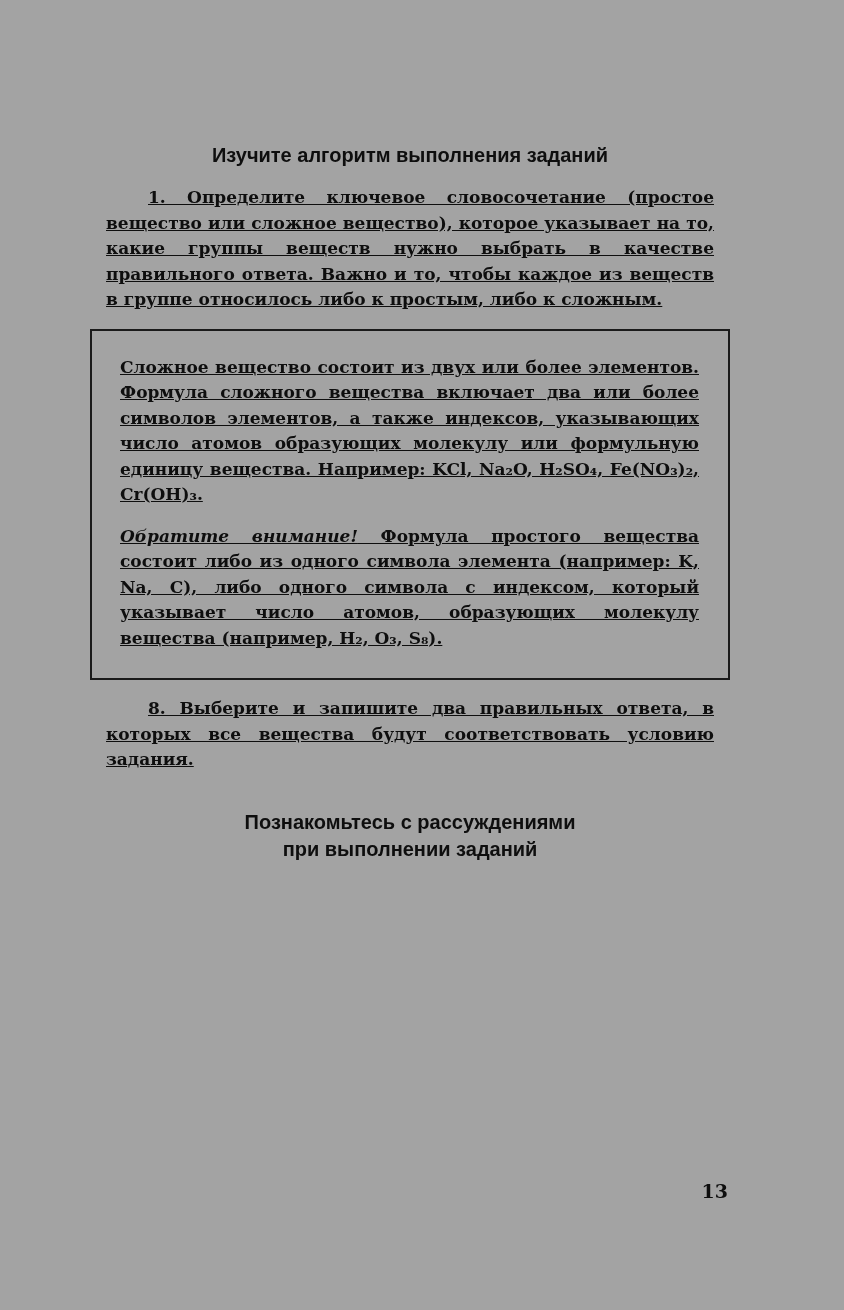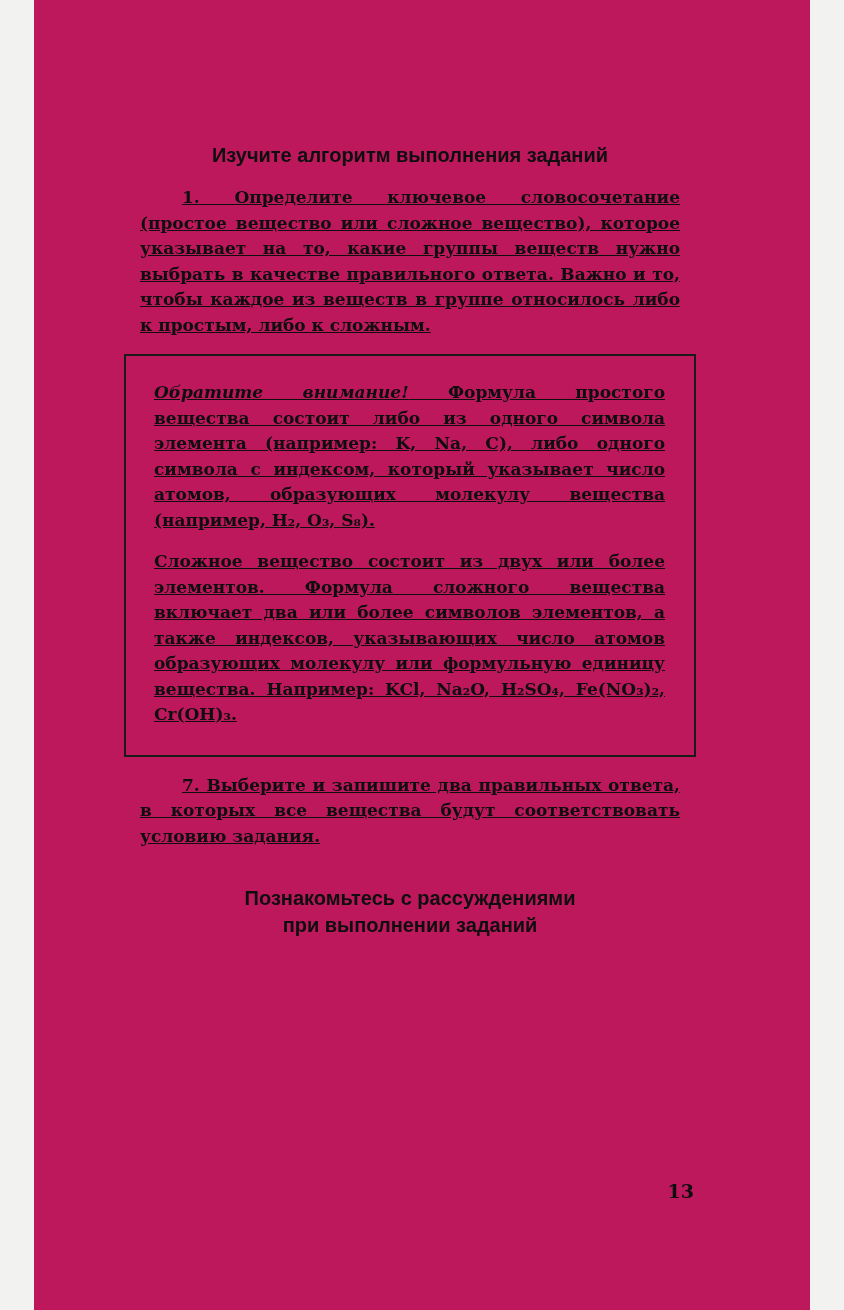--- a/index.html
+++ b/index.html
@@ -1,22 +1,22 @@
 <!DOCTYPE html>
 <html><head>
 <meta charset="utf-8">
 <style>
   * { box-sizing: border-box; }
   html, body { margin: 0; padding: 0; background: #f2f2f0; }
   .page {
     position: relative;
-    width: 776px;
+    width: 844px;
     height: 1310px;
     margin: 0 auto;
-    background: #be185d;
+    background: #a3a3a3;
     padding: 142px 114px 0 90px;
     font-family: "DejaVu Serif", serif;
     color: #0e0e0e;
     overflow: hidden;
   }
   .heading-sans {
     font-family: "Liberation Sans", sans-serif;
     font-size: 20px;
     font-weight: 700;
     text-align: center;
@@ -59,25 +59,25 @@
 <body>
 
 <div class="page">
 
   <h1 class="heading-sans">Изучите алгоритм выполнения заданий</h1>
 
   <p class="body indent">1. Определите ключевое словосочетание (простое вещество или сложное вещество), которое указывает на то, какие группы веществ нужно выбрать в качестве правильного ответа. Важно и то, чтобы каждое из веществ в группе относилось либо к простым, либо к сложным.</p>
 
 
   <div class="box">
+    <p class="body">Сложное вещество состоит из двух или более элементов. Формула сложного вещества включает два или более символов элементов, а также индексов, указывающих число атомов образующих молекулу или формульную единицу вещества. Например: KCl, Na₂O, H₂SO₄, Fe(NO₃)₂, Cr(OH)₃.</p>
     <p class="body"><span class="lead">Обратите внимание!</span><span> Формула простого вещества состоит либо из одного символа элемента (например: K, Na, C), либо одного символа с индексом, который указывает число атомов, образующих молекулу вещества (например, H₂, O₃, S₈).</span></p>
-    <p class="body">Сложное вещество состоит из двух или более элементов. Формула сложного вещества включает два или более символов элементов, а также индексов, указывающих число атомов образующих молекулу или формульную единицу вещества. Например: KCl, Na₂O, H₂SO₄, Fe(NO₃)₂, Cr(OH)₃.</p>
   </div>
 
 
-  <p class="body indent after-box">7. Выберите и запишите два правильных ответа, в которых все вещества будут соответствовать условию задания.</p>
+  <p class="body indent after-box">8. Выберите и запишите два правильных ответа, в которых все вещества будут соответствовать условию задания.</p>
 
   <h2 class="heading-sans heading-reasoning">Познакомьтесь с рассуждениями
 при выполнении заданий</h2>
 
   <div class="page-number">13</div>
 
 </div>
 
 </body></html>

